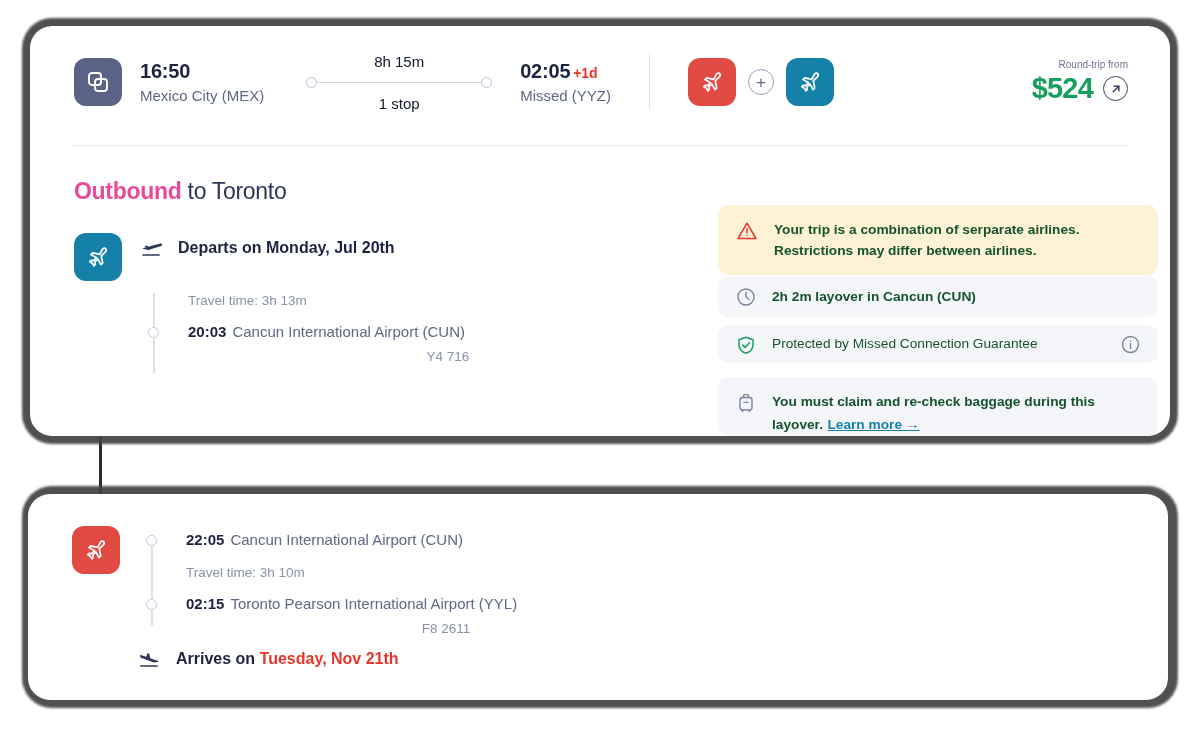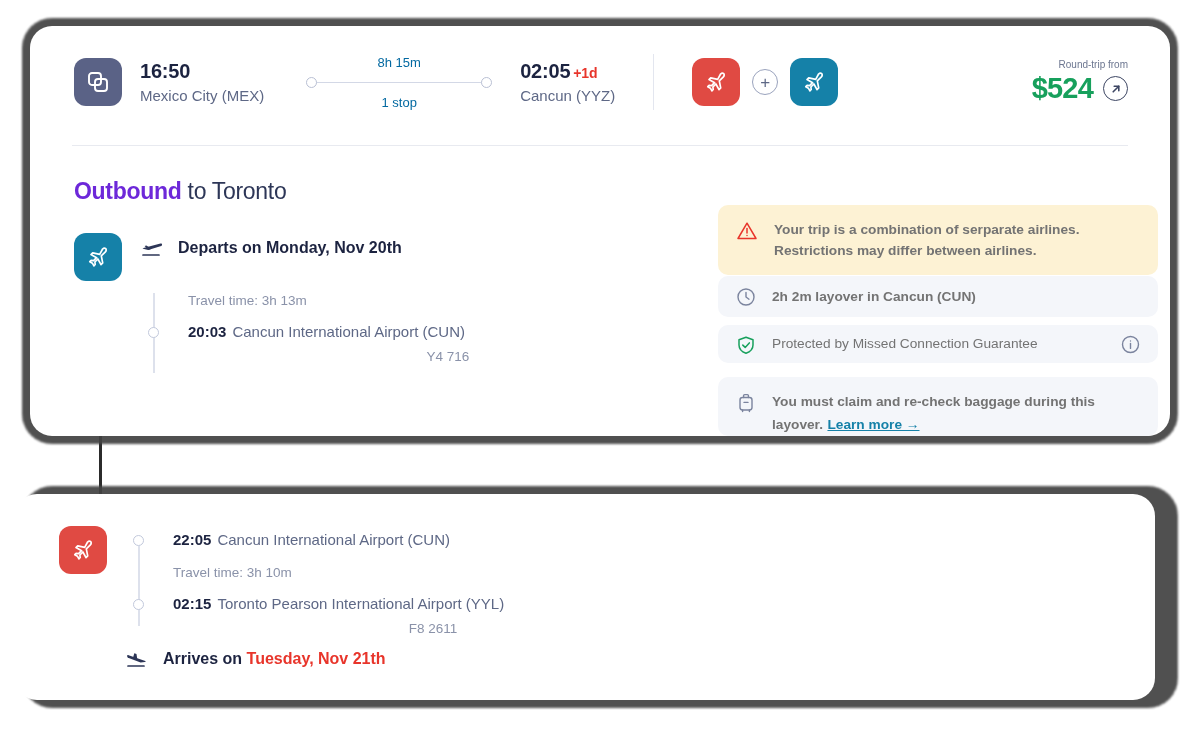--- a/index.html
+++ b/index.html
@@ -46,21 +46,21 @@
     background-image:
       repeating-conic-gradient(#1a1a1a 0% 25%, #757575 0% 50%);
     background-size: 3px 3px;
     filter: blur(1.1px);
     opacity: 0.92;
   }
 
   #card-top-noise   { left: 22px;  top: 18px;  width: 1156px; height: 426px; }
   #card-top         { left: 30px;  top: 26px;  width: 1140px; height: 410px; }
   #card-bottom-noise{ left: 22px;  top: 486px; width: 1156px; height: 222px; }
-  #card-bottom      { left: 15px;  top: 494px; width: 1140px; height: 206px; }
+  #card-bottom      { left: 28px;  top: 494px; width: 1140px; height: 206px; }
 
   
   .header-row {
     position: absolute;
     left: 0; top: 0;
     width: 1140px;
     height: 112px;
     display: flex;
     align-items: center;
   }
@@ -95,21 +95,21 @@
     font-size: 15px; color: #5e6886; margin-top: 4px; line-height: 1.2;
   }
 
   .duration-block {
     flex: 0 0 auto;
     margin-left: 42px;
     width: 186px;
     text-align: center;
   }
   .duration-block .dur-label {
-    font-size: 13px; color: #0369a1; margin-bottom: 7px;
+    font-size: 15px; color: #0f172a; margin-bottom: 7px;
   }
   .duration-block .dur-label.stops { margin-bottom: 0; margin-top: 7px; }
   .route-line {
     position: relative;
     height: 11px;
     display: flex; align-items: center;
   }
   .route-line .rl-bar {
     position: absolute; left: 6px; right: 6px; top: 5px;
     height: 1.5px; background: #d3d8e6;
@@ -155,21 +155,21 @@
     width: 25px; height: 25px; border-radius: 50%;
     border: 1.5px solid #3d4663;
     display: flex; align-items: center; justify-content: center;
   }
 
   
   .outbound-title {
     position: absolute; left: 44px; top: 152px;
     font-size: 23px; color: #2d3657; letter-spacing: -0.3px;
   }
-  .outbound-title b { font-weight: bold; color: #6d28d9; }
+  .outbound-title b { font-weight: bold; color: #ec4899; }
   .outbound-title span { font-weight: normal; }
 
   .leg-tile { position: absolute; left: 44px; }
   #leg-tile-1 { top: 207px; }
 
   .leg-head {
     position: absolute; left: 110px; top: 212px;
     display: flex; align-items: center; gap: 14px;
   }
   .leg-head .leg-head-text {
@@ -208,21 +208,21 @@
     position: absolute;
     left: 688px;
     width: 440px;
     border-radius: 10px;
     display: flex;
     align-items: flex-start;
     gap: 16px;
     padding: 14px 18px;
   }
   .panel .pnl-icon { flex: 0 0 auto; margin-top: 1px; }
-  .panel .pnl-text { font-size: 13.7px; color: #737373; line-height: 1.55; }
+  .panel .pnl-text { font-size: 13.7px; color: #14532d; line-height: 1.55; }
   .panel .pnl-text.bold { font-weight: bold; }
   .panel-warning { background: #fdf2d4; top: 179px; }
   .panel-plain   { background: #f4f6fa; }
   #panel-layover { top: 250px; height: 41px; align-items: center; padding: 0 18px; }
   #panel-guarantee { top: 299px; height: 38px; align-items: center; padding: 0 18px; }
   #panel-baggage { top: 351px; height: 59px; }
   .panel .info-i { margin-left: auto; flex: 0 0 auto; }
   .learn-more {
     font-size: 13.7px; font-weight: bold; color: #1581a8;
     margin-top: 5px; display: inline-block;
@@ -263,21 +263,21 @@
           <div class="rl-dot left"></div>
           <div class="rl-dot right"></div>
         </div>
         <div class="dur-label stops">1 stop</div>
       </div>
 
       <div class="endpoint" style="margin-left:28px;">
         <div class="time">
           <span>02:05</span><span class="plusday">+1d</span>
         </div>
-        <div class="city">Cancun (YYZ)</div>
+        <div class="city">Missed (YYZ)</div>
       </div>
 
       <div class="vsep"></div>
 
       <div class="airlines">
         <div class="tile tile-red">
           <svg width="28" height="28" viewBox="0 0 28 28" fill="none" stroke="#ffffff" stroke-width="1.7" stroke-linejoin="round" stroke-linecap="round">
             <path d="M18.6 6.0c1.0-1.0 2.4-1.0 3.1-0.3 0.7 0.7 0.7 2.1-0.3 3.1l-4.1 4.1 1.4 7.0-1.7 1.7-3.1-5.6-3.0 3.0 0.3 2.5-1.3 1.3-1.5-2.6-2.6-1.5 1.3-1.3 2.5 0.3 3.0-3.0-5.6-3.1 1.7-1.7 7.0 1.4z"></path>
           </svg>
         </div>
@@ -316,21 +316,21 @@
     </div>
 
     <div class="leg-head">
       <span>
         <svg width="24" height="20" viewBox="0 0 24 20" fill="none" stroke="#2d3657" stroke-width="1.7" stroke-linecap="round" stroke-linejoin="round">
           <path d="M2.5 10.2 L20.5 5.6 C21.6 5.3 22.3 5.9 22.0 6.9 C21.8 7.6 21.2 8.1 20.4 8.3 L8.2 12.1 L4.0 10.9 Z" fill="#2d3657" stroke="none"></path>
           <path d="M8.5 12.0 L4.6 8.0 L6.3 7.5 L11.6 10.8 Z" fill="#2d3657" stroke="none"></path>
           <path d="M3 17 H19"></path>
         </svg>
       </span>
-      <span class="leg-head-text">Departs on Monday, Nov 20th</span>
+      <span class="leg-head-text">Departs on Monday, Jul 20th</span>
     </div>
 
     <div class="timeline" id="timeline-1">
       <div class="tl-line" style="height:80px;"></div>
 
 
       <div class="tl-travel">Travel time: 3h 13m</div>
 
       <div class="tl-row">
         <div class="tl-dot"></div>

